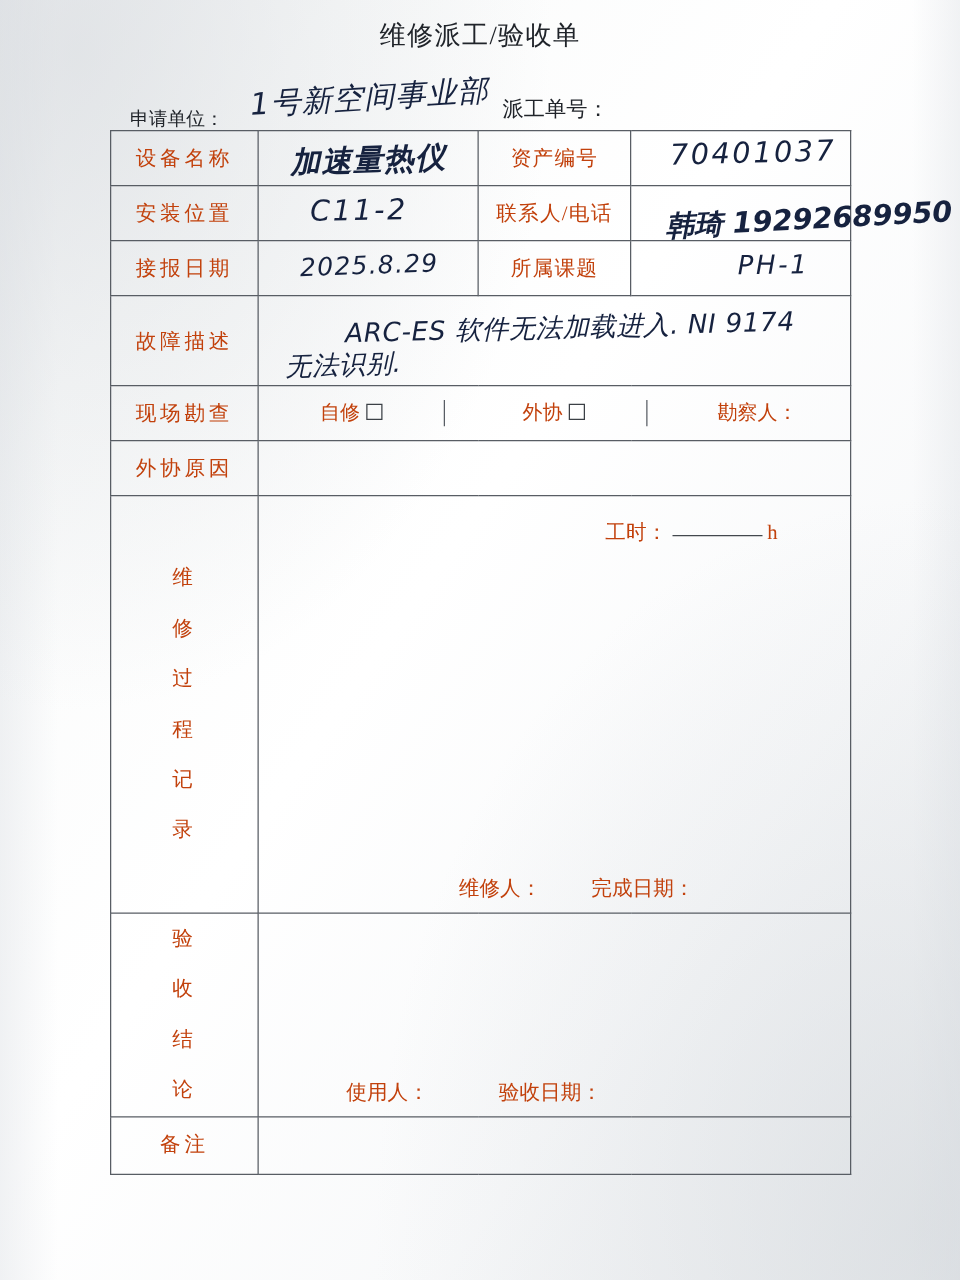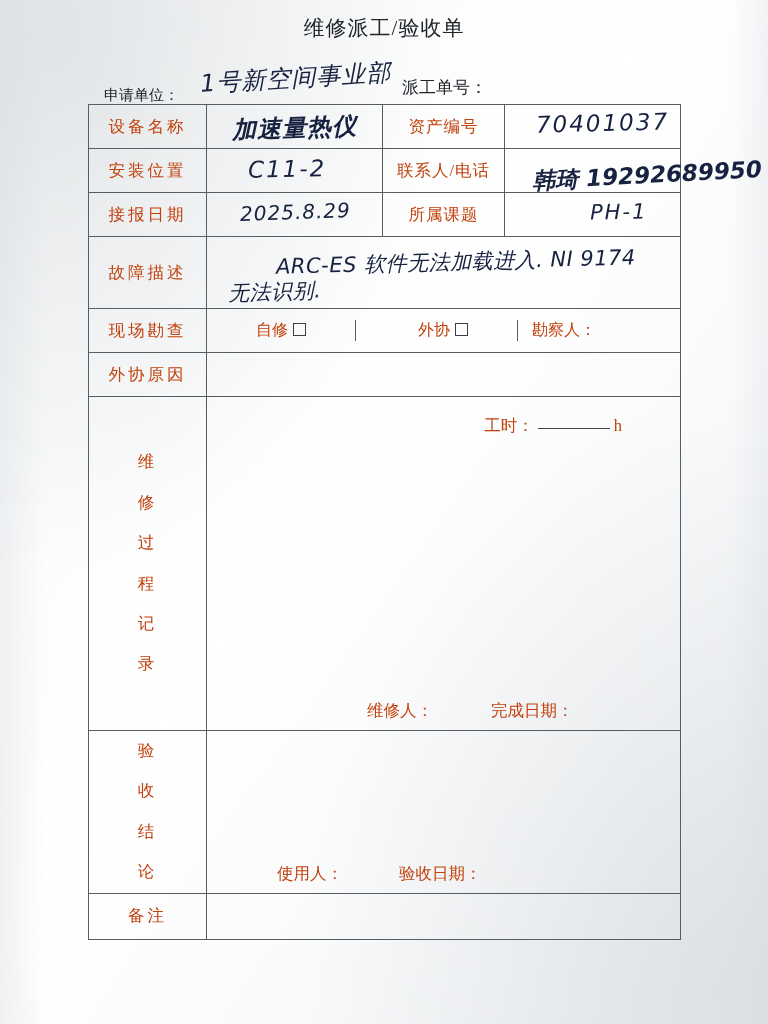--- a/index.html
+++ b/index.html
@@ -146,21 +146,21 @@
   }
   .bottom-fields {
     position: absolute;
     left: 0;
     right: 0;
     bottom: 8px;
     display: flex;
     font-size: 16.5px;
   }
   .bottom-fields .f1 { margin-left: 160px; }
-  .bottom-fields .f2 { margin-left: 58px; }
+  .bottom-fields .f2 { margin-left: 40px; }
   .bottom-fields.acc .f1 { margin-left: 70px; }
   .bottom-fields.acc .f2 { margin-left: 56px; }
 
   
   .hw {
     position: absolute;
     font-family: "DejaVu Sans", sans-serif;
     color: #1b2a52;
     white-space: nowrap;
     pointer-events: none;
@@ -287,21 +287,21 @@
       <tr style="height:44px">
         <td class="lbl">现场勘查</td>
         <td colspan="3" style="padding:0">
           <div class="inner-split" style="height:42px">
             <div class="inner-cell">
               <span>自修</span><span class="checkbox-glyph"></span>
             </div>
             <div class="inner-cell left-line">
               <span>外协</span><span class="checkbox-glyph"></span>
             </div>
-            <div class="inner-cell left-line" style="text-align:left; padding-left:14px">
+            <div class="inner-cell left-line" style="text-align:center; padding-left:14px">
               <span>勘察人：</span>
             </div>
           </div>
         </td>
       </tr>
 
       <tr style="height:44px">
         <td class="lbl">外协原因</td>
         <td colspan="3"></td>
       </tr>

